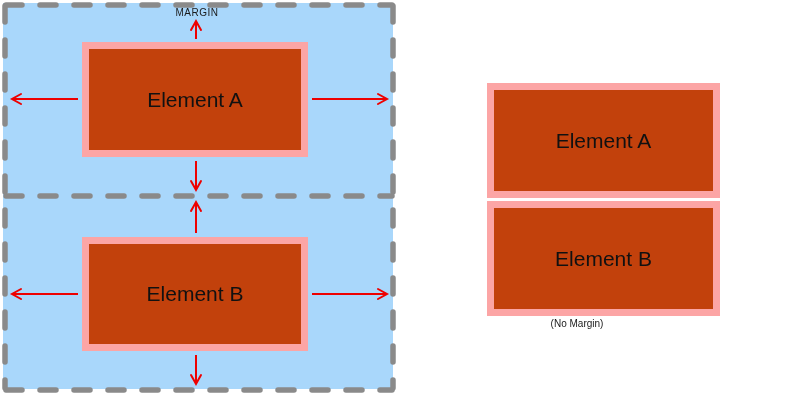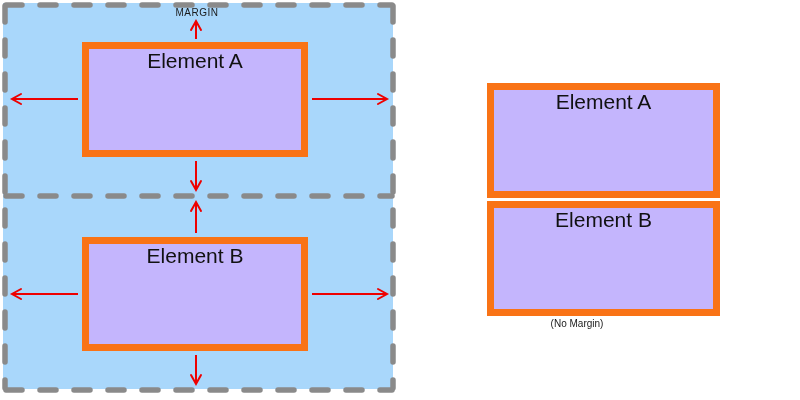--- a/index.html
+++ b/index.html
@@ -23,23 +23,24 @@
   }
   .overlay-svg {
     position: absolute;
     left: 0; top: 0;
     width: 800px; height: 400px;
     pointer-events: none;
   }
   .el-box {
     position: absolute;
     box-sizing: border-box;
-    border: 7px solid #f97316;
-    background: #c4b5fd;
+    border: 7px solid #fca5a5;
+    background: #c2410c;
     display: flex;
+    align-items: center;
     justify-content: center;
   }
   .el-box .el-label {
     font-size: 21px;
     color: #111111;
     white-space: nowrap;
   }
   .box-a-left  { left: 82px;  top: 42px;  width: 226px; height: 115px; }
   .box-b-left  { left: 82px;  top: 237px; width: 226px; height: 114px; }
   

